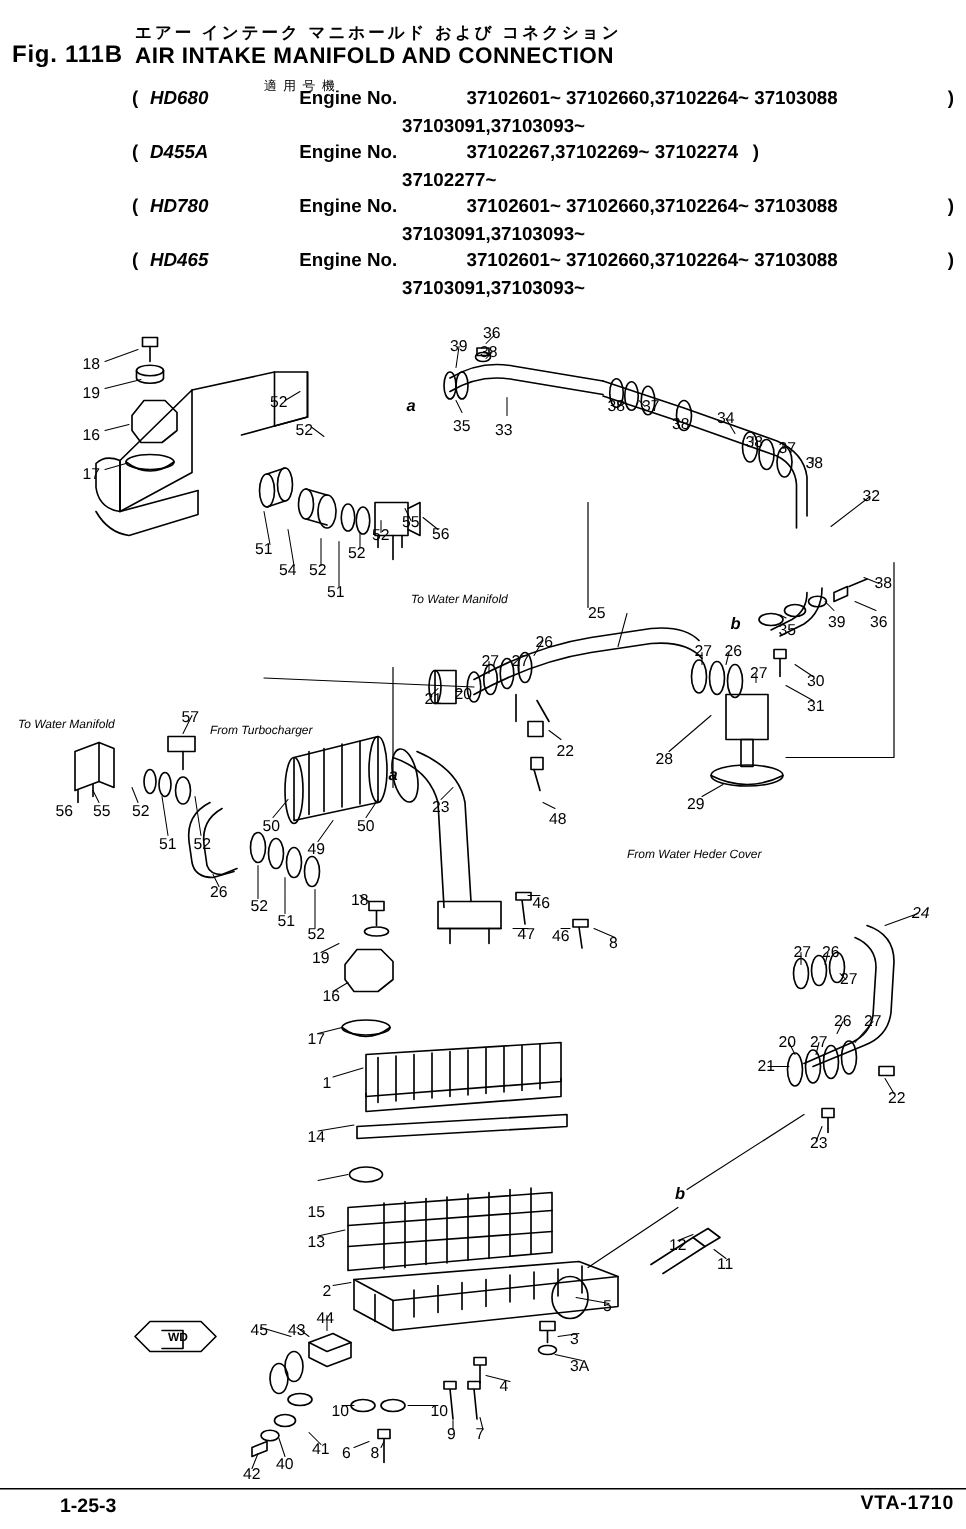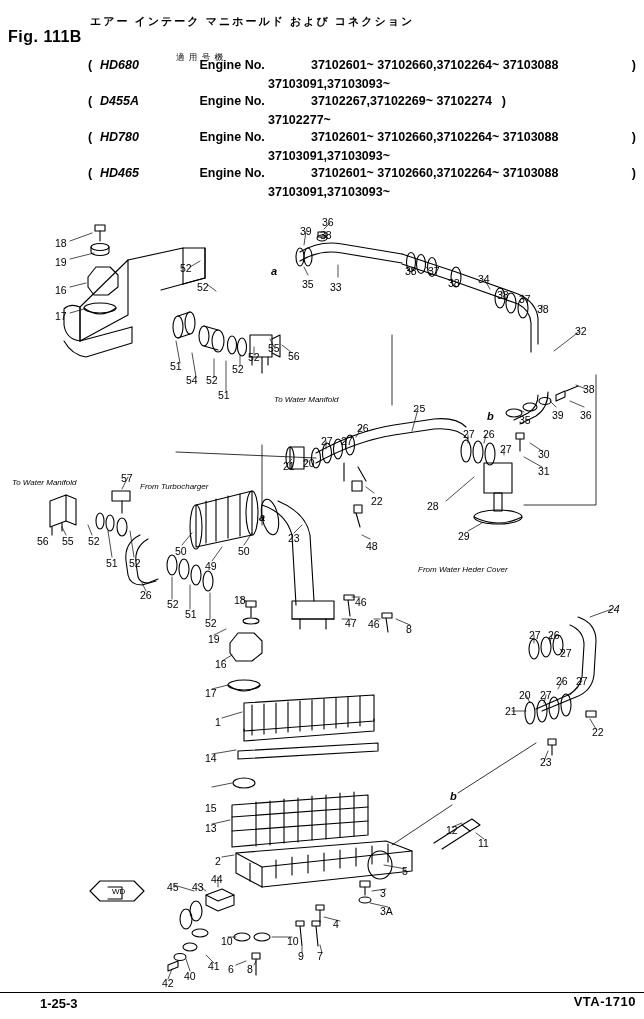--- a/index.html
+++ b/index.html
@@ -82,20 +82,21 @@
     position:absolute;left:0;top:992px;width:644px;height:1px;background:#000;
   }
 </style>
 </head>
 <body>
 
 <div class="page">
 
   <div class="fig-no">Fig. 111B</div>
   <div class="jp-title">エアー インテーク マニホールド および コネクション</div>
+  <div class="en-title">AIR INTAKE MANIFOLD AND CONNECTION</div>
   <div class="jp-applic">適 用 号 機</div>
 
   <div class="appl">
 
     <div class="appl-row">
       <span class="brace bl">(</span>
       <span class="model">HD680</span>
       <span class="engno">Engine No.</span>
       <span>37102601~ 37102660,37102264~ 37103088</span>
       <span class="brace br">)</span>
@@ -347,21 +348,21 @@
     <div class="lbl" style="left:274px;top:190px;">To Water Manifold</div>
     <div class="lbl" style="left:12px;top:273px;">To Water Manifold</div>
     <div class="lbl" style="left:140px;top:277px;">From Turbocharger</div>
     <div class="lbl" style="left:418px;top:360px;">From Water Heder Cover</div>
 
     <div class="letter" style="left:271px;top:60px;">a</div>
     <div class="letter" style="left:487px;top:205px;">b</div>
     <div class="letter" style="left:259px;top:306px;">a</div>
     <div class="letter" style="left:450px;top:585px;">b</div>
 
-    <div class="lbl" style="left:112px;top:682px;font-size:8px;font-style:normal;font-weight:normal;">WD</div>
+    <div class="lbl" style="left:112px;top:682px;font-size:8px;font-style:normal;font-weight:bold;">WD</div>
 
     <div id="callouts">
         <div class="num" style="left: 55px; top: 32px;">18</div>
         <div class="num" style="left: 55px; top: 51px;">19</div>
         <div class="num" style="left: 55px; top: 79px;">16</div>
         <div class="num" style="left: 55px; top: 105px;">17</div>
         <div class="num" style="left: 180px; top: 57px;">52</div>
         <div class="num" style="left: 197px; top: 76px;">52</div>
         <div class="num" style="left: 170px; top: 155px;">51</div>
         <div class="num" style="left: 186px; top: 169px;">54</div>
@@ -381,35 +382,35 @@
         <div class="num" style="left: 448px; top: 72px;">38</div>
         <div class="num" style="left: 478px; top: 68px;">34</div>
         <div class="num" style="left: 497px; top: 84px;">38</div>
         <div class="num" style="left: 519px; top: 88px;">37</div>
         <div class="num" style="left: 537px; top: 98px;">38</div>
         <div class="num" style="left: 575px; top: 120px;">32</div>
         <div class="num" style="left: 583px; top: 178px;">38</div>
         <div class="num" style="left: 580px; top: 204px;">36</div>
         <div class="num" style="left: 552px; top: 204px;">39</div>
         <div class="num" style="left: 519px; top: 209px;">35</div>
-        <div class="num" style="left: 413px; top: 198px; font-family: Liberation Mono, monospace;">25</div>
+        <div class="num" style="left: 392px; top: 198px;">25</div>
         <div class="num" style="left: 357px; top: 217px;">26</div>
         <div class="num" style="left: 321px; top: 230px;">27</div>
         <div class="num" style="left: 341px; top: 230px;">27</div>
         <div class="num" style="left: 303px; top: 252px;">20</div>
         <div class="num" style="left: 283px; top: 255px;">21</div>
         <div class="num" style="left: 371px; top: 290px;">22</div>
         <div class="num" style="left: 288px; top: 327px;">23</div>
         <div class="num" style="left: 366px; top: 335px;">48</div>
         <div class="num" style="left: 463px; top: 223px;">27</div>
         <div class="num" style="left: 483px; top: 223px;">26</div>
         <div class="num" style="left: 500px; top: 238px;">27</div>
         <div class="num" style="left: 538px; top: 243px;">30</div>
         <div class="num" style="left: 538px; top: 260px; text-align: right;">31</div>
-        <div class="num" style="left: 427px; top: 295px; text-align: right;">28</div>
+        <div class="num" style="left: 437px; top: 295px; text-align: right;">28</div>
         <div class="num" style="left: 458px; top: 325px;">29</div>
         <div class="num" style="left: 121px; top: 267px;">57</div>
         <div class="num" style="left: 37px; top: 330px;">56</div>
         <div class="num" style="left: 62px; top: 330px;">55</div>
         <div class="num" style="left: 88px; top: 330px;">52</div>
         <div class="num" style="left: 106px; top: 352px;">51</div>
         <div class="num" style="left: 129px; top: 352px;">52</div>
         <div class="num" style="left: 175px; top: 340px;">50</div>
         <div class="num" style="left: 205px; top: 355px;">49</div>
         <div class="num" style="left: 238px; top: 340px;">50</div>

